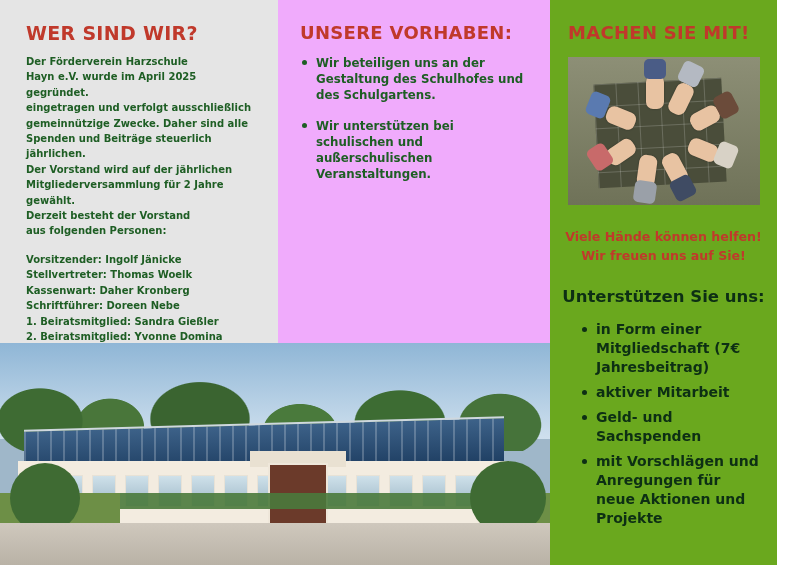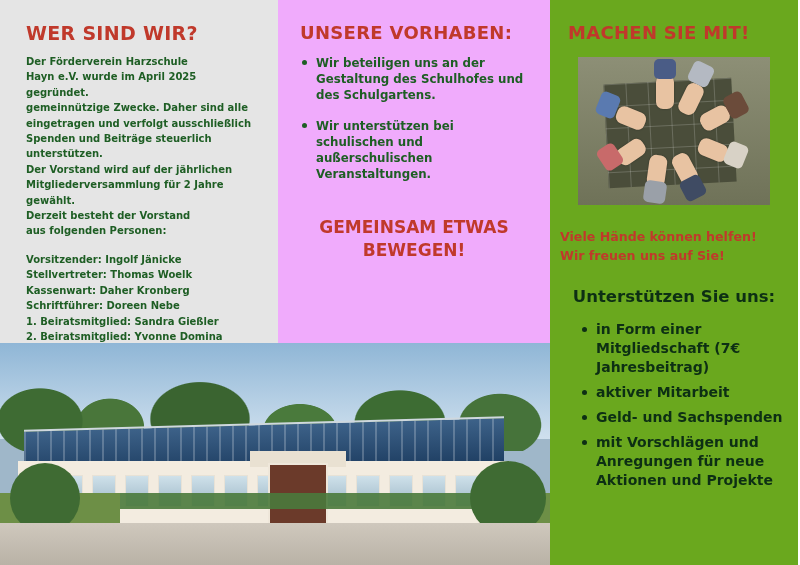--- a/index.html
+++ b/index.html
@@ -29,21 +29,21 @@
   }
   .col-mid {
     position: relative;
     width: 272px;
     height: 565px;
     background: #f0abfc;
     box-sizing: border-box;
   }
   .col-right {
     position: relative;
-    width: 248px;
+    width: 227px;
     height: 565px;
     background: #6aa81e;
     box-sizing: border-box;
   }
   
   .heading {
     color: #c0392b;
     font-weight: bold;
     letter-spacing: 0.3px;
   }
@@ -147,20 +147,21 @@
     position: absolute;
     border-radius: 7px;
     background: #e8c3a2;
     box-shadow: 0 0 2px rgba(0,0,0,0.35);
   }
   .sleeve {
     position: absolute;
     border-radius: 5px;
   }
   .right-sub {
+    text-align: center;
     color: #c0392b;
     font-weight: bold;
     font-size: 12.6px;
     line-height: 19px;
     margin-top: 22px;
     padding: 0 10px;
   }
   .right-h2 {
     text-align: center;
     color: #0d2f14;
@@ -306,24 +307,24 @@
 <body>
 
 <div class="flyer">
 
   <div class="col-left">
     <div class="heading h-left">WER SIND WIR?</div>
 
     <div class="left-body">
       <p>Der Förderverein Harzschule</p>
       <p>Hayn e.V. wurde im April 2025 gegründet.</p>
+      <p>eingetragen und verfolgt ausschließlich</p>
       <p>gemeinnützige Zwecke. Daher sind alle</p>
-      <p>eingetragen und verfolgt ausschließlich</p>
       <p>Spenden und Beiträge steuerlich</p>
-      <p>unterstützen.</p>
+      <p>jährlichen.</p>
       <p>Der Vorstand wird auf der jährlichen</p>
       <p>Mitgliederversammlung für 2 Jahre</p>
       <p>gewählt.</p>
       <p>Derzeit besteht der Vorstand</p>
       <p>aus folgenden Personen:</p>
 
       <div class="gap"></div>
 
       <ul class="board-list">
         <li>Vorsitzender: Ingolf Jänicke</li>
@@ -337,24 +338,20 @@
   </div>
 
   <div class="col-mid">
     <div class="heading h-mid">UNSERE VORHABEN:</div>
 
     <ul class="mid-list">
       <li>Wir beteiligen uns an der Gestaltung des Schulhofes und des Schulgartens.</li>
       <li>Wir unterstützen bei schulischen und außerschulischen Veranstaltungen.</li>
     </ul>
 
-    <div class="mid-slogan">
-      <div>GEMEINSAM ETWAS</div>
-      <div>BEWEGEN!</div>
-    </div>
   </div>
 
   <div class="col-right">
     <div class="heading h-right">MACHEN SIE MIT!</div>
 
     <div class="photo-hands">
       <div class="hands-floor"></div>
       <div class="hands-grid"></div>
 
       <div class="hand" style="left:78px; top:18px; width:18px; height:34px;"></div>

